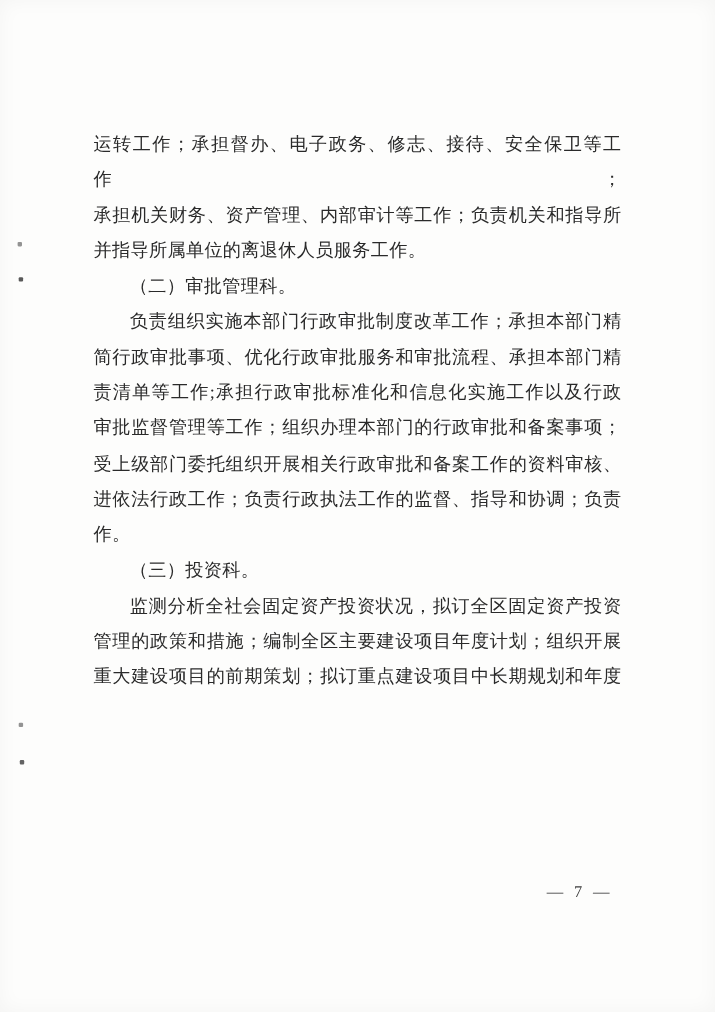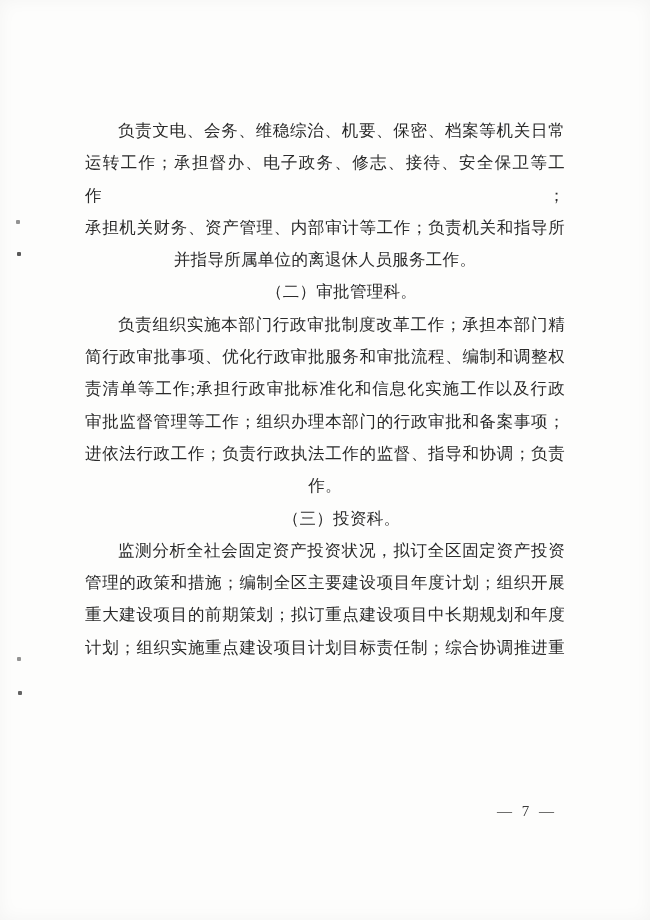--- a/index.html
+++ b/index.html
@@ -24,21 +24,21 @@
     left: 85px;
     top: 115px;
     width: 480px;
     font-size: 16.5px;
     line-height: 32.3px;
     color: #2a2a2a;
     letter-spacing: 0.3px;
   }
   .line {
     width: 100%;
-    text-align: center;
+    text-align: left;
   }
   .line.just {
     text-align: justify;
     text-align-last: justify;
   }
   .line.indent {
     text-indent: 2em;
   }
   .page-number {
     position: absolute;
@@ -65,33 +65,32 @@
 <body>
 
 <div class="page">
 
   <div class="dot d1"></div>
   <div class="dot d2"></div>
   <div class="dot d3"></div>
   <div class="dot d4"></div>
 
   <div class="text-block">
-    <div class="line indent just">负责文电、会务、维稳综治、机要、保密、档案等机关日常</div>
     <div class="line just">运转工作；承担督办、电子政务、修志、接待、安全保卫等工作；</div>
     <div class="line just">承担机关财务、资产管理、内部审计等工作；负责机关和指导所</div>
     <div class="line">并指导所属单位的离退休人员服务工作。</div>
     <div class="line indent">（二）审批管理科。</div>
     <div class="line indent just">负责组织实施本部门行政审批制度改革工作；承担本部门精</div>
-    <div class="line just">简行政审批事项、优化行政审批服务和审批流程、编制和调整权</div>
+    <div class="line just">简行政审批事项、优化行政审批服务和审批流程、承担本部门精</div>
     <div class="line just">责清单等工作;承担行政审批标准化和信息化实施工作以及行政</div>
     <div class="line just">审批监督管理等工作；组织办理本部门的行政审批和备案事项；</div>
+    <div class="line just">受上级部门委托组织开展相关行政审批和备案工作的资料审核、</div>
     <div class="line just">进依法行政工作；负责行政执法工作的监督、指导和协调；负责</div>
     <div class="line">作。</div>
     <div class="line indent">（三）投资科。</div>
     <div class="line indent just">监测分析全社会固定资产投资状况，拟订全区固定资产投资</div>
     <div class="line just">管理的政策和措施；编制全区主要建设项目年度计划；组织开展</div>
     <div class="line just">重大建设项目的前期策划；拟订重点建设项目中长期规划和年度</div>
-    <div class="line just">计划；组织实施重点建设项目计划目标责任制；综合协调推进重</div>
   </div>
 
   <div class="page-number">— 7 —</div>
 
 </div>
 
 </body></html>

